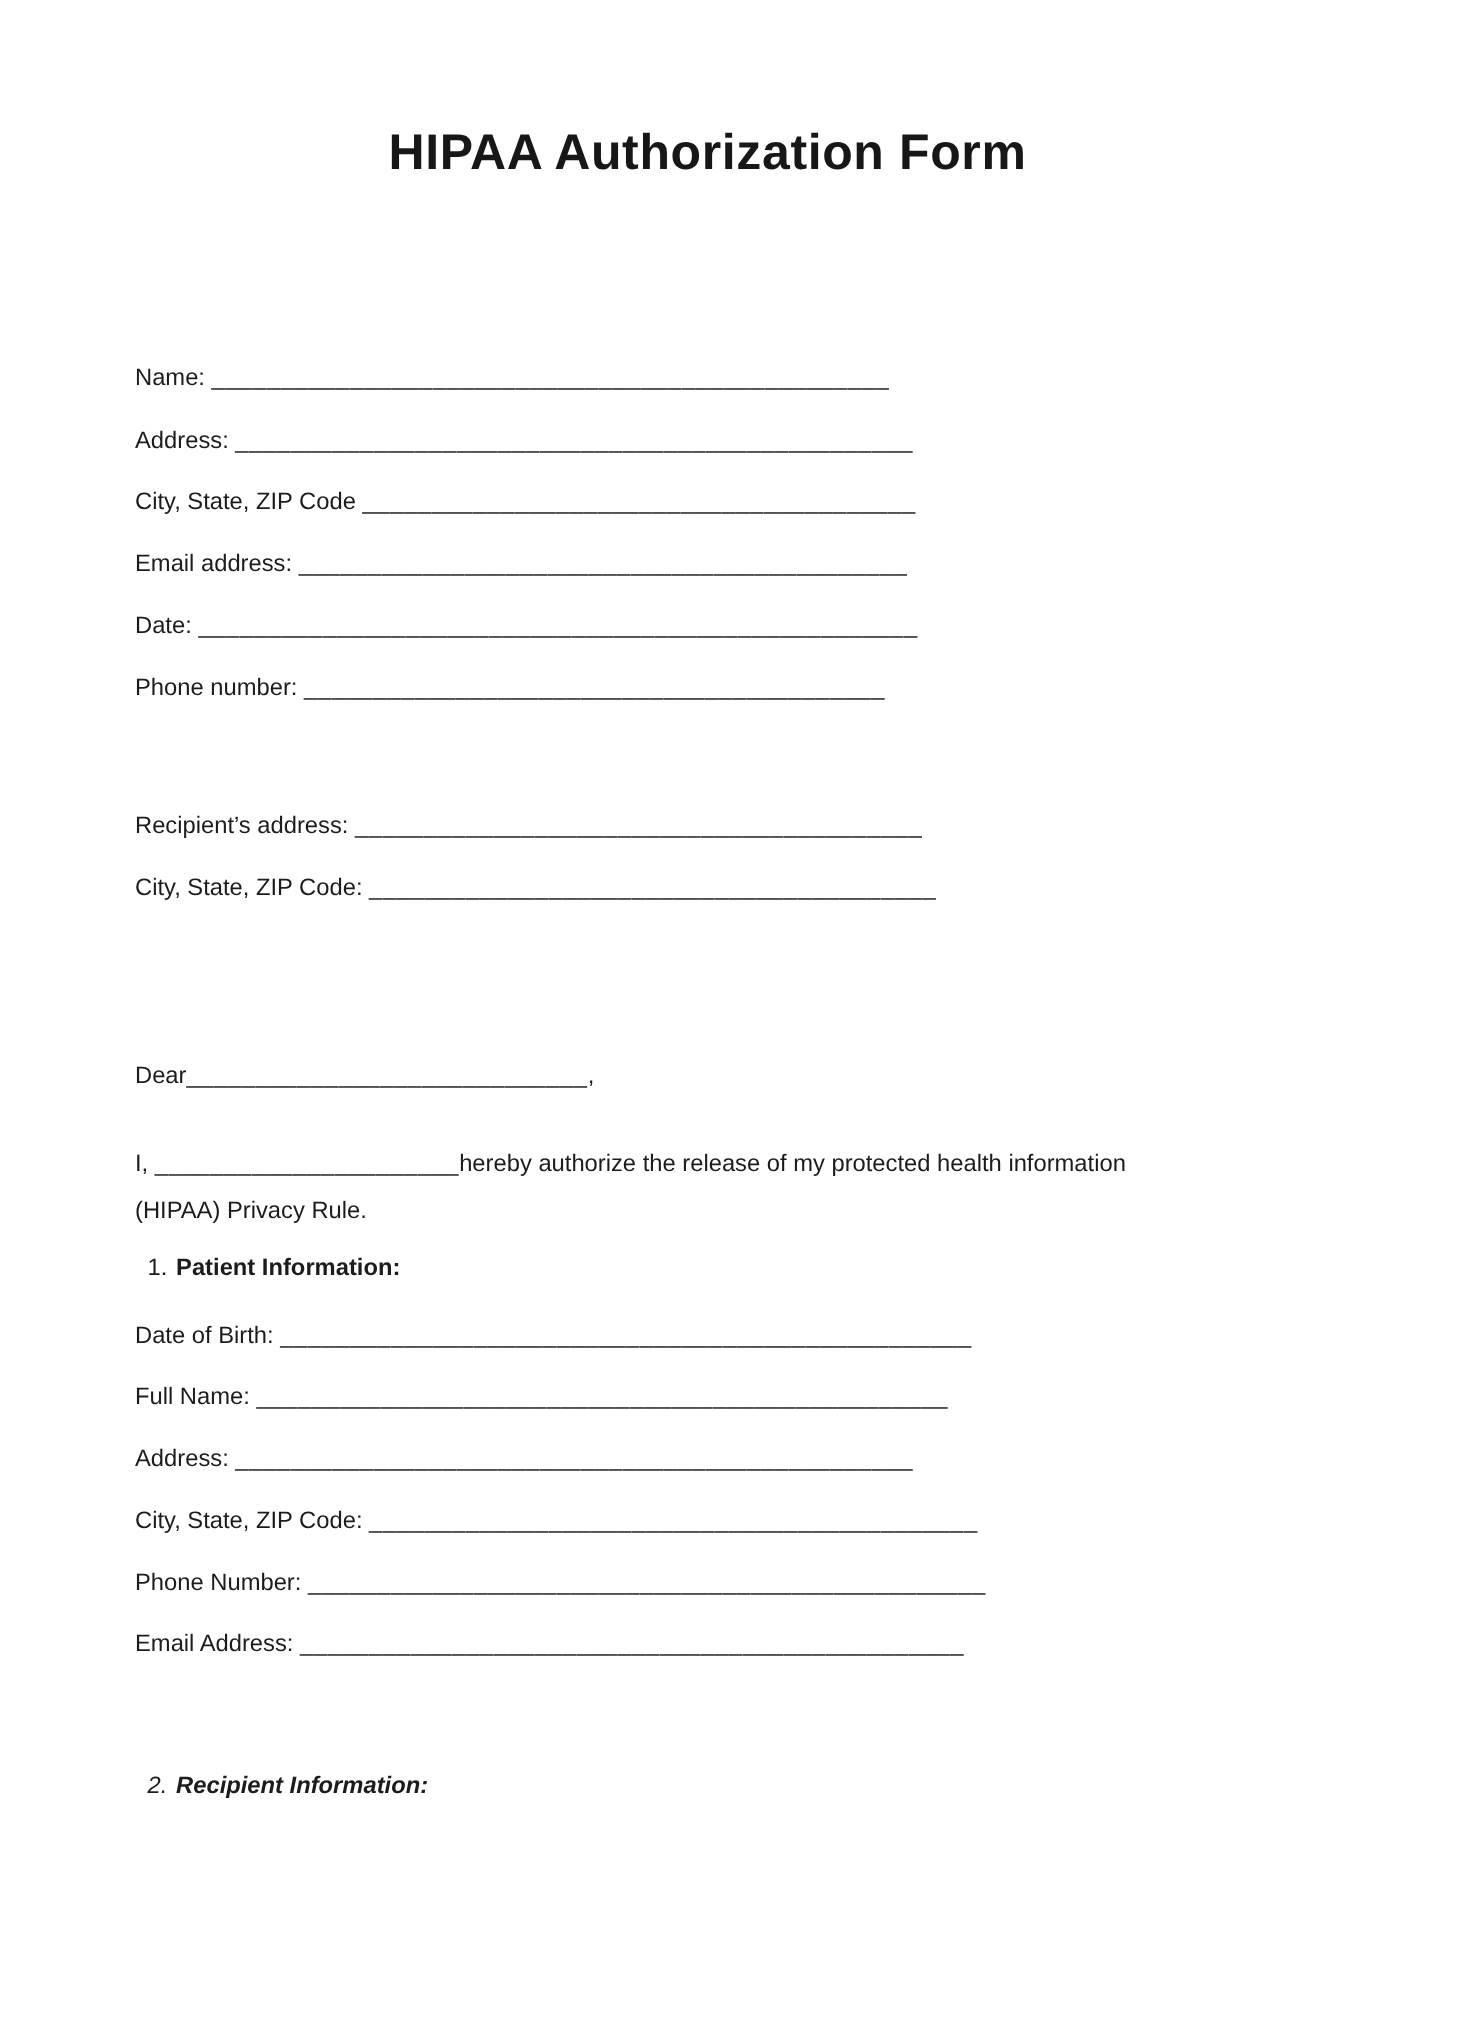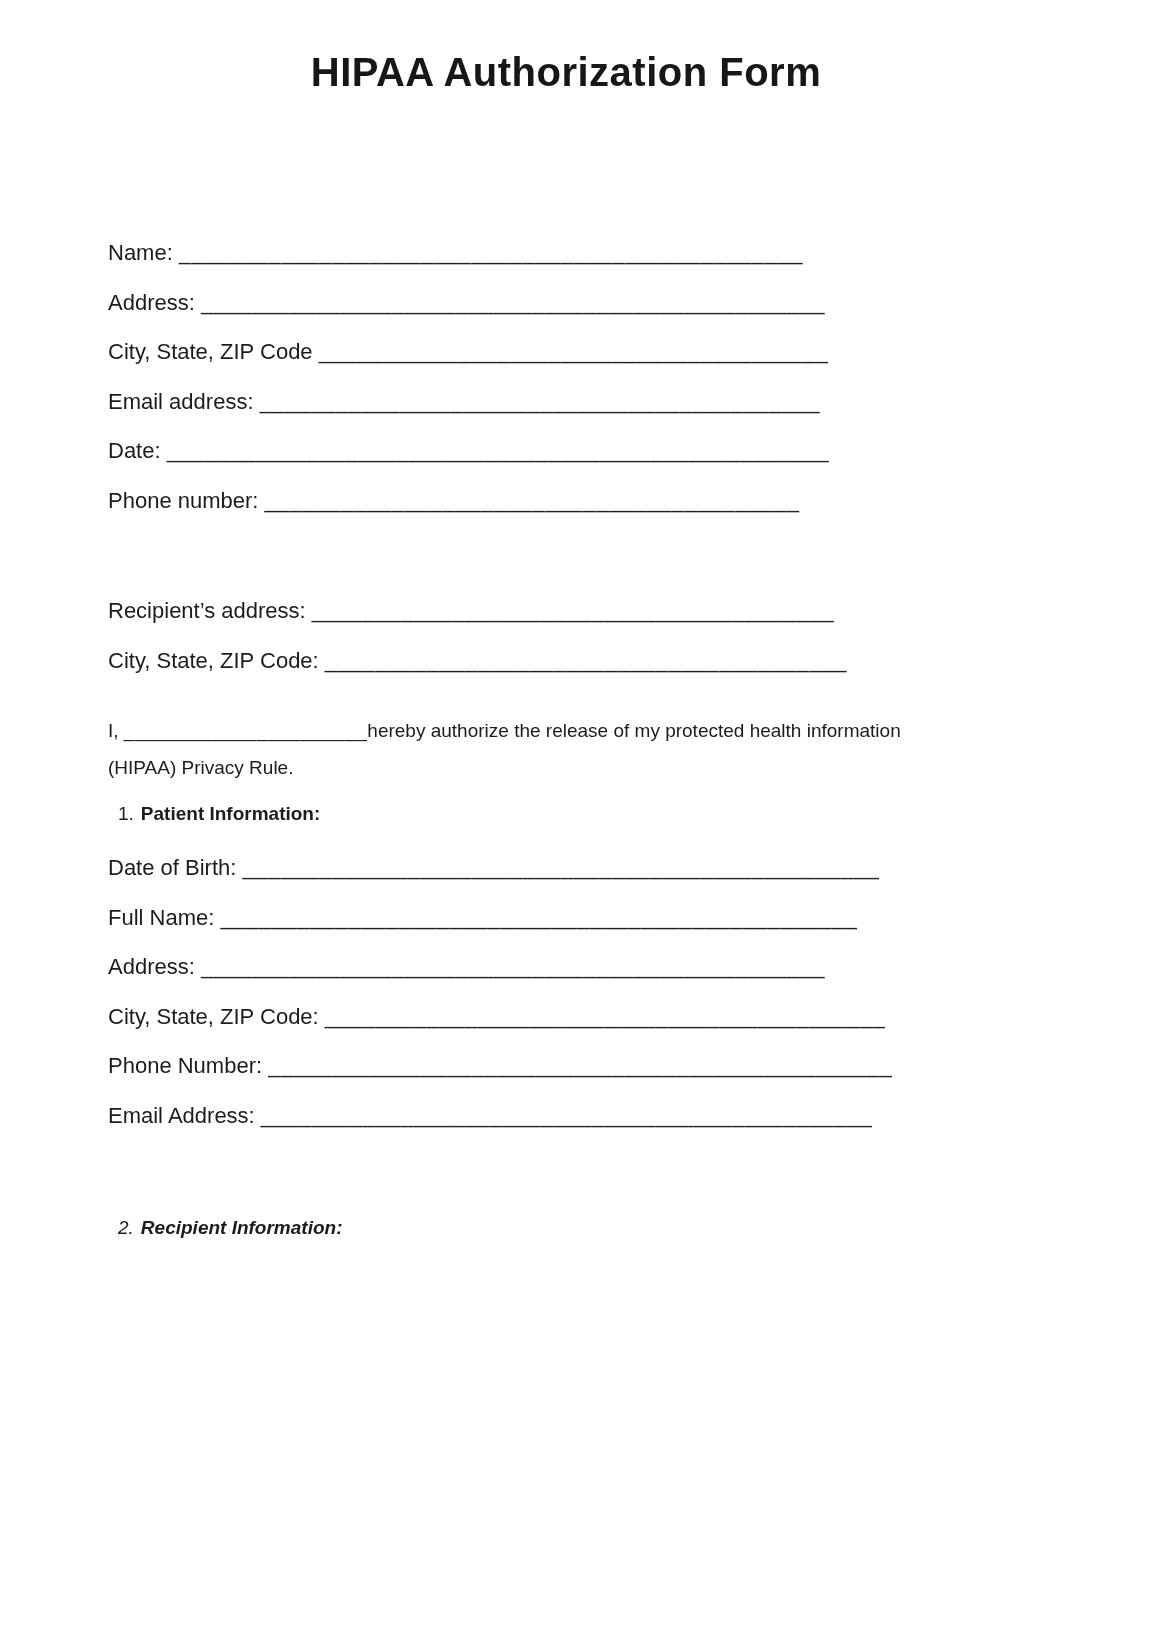--- a/index.html
+++ b/index.html
@@ -4,29 +4,29 @@
 <style>
   html, body { margin: 0; padding: 0; background: #ffffff; }
   body {
     width: 1176px; height: 1630px;
     font-family: "Liberation Sans", "DejaVu Sans", sans-serif;
     color: #1c1c1c;
     overflow: hidden;
   }
   .page { width: 1176px; height: 1630px; background: #ffffff; }
   .doc-title {
-    margin: 0; padding-top: 48px;
+    margin: 0; padding-top: 98px;
     width: 1132px;
     text-align: center;
     font-size: 40px; line-height: 48px; font-weight: bold;
     color: #171717;
     letter-spacing: 0.5px;
   }
   .content { padding-left: 108px; }
-  .field-row { line-height: 49.5px; white-space: nowrap; font-size: 22px; }
+  .field-row { line-height: 49.5px; white-space: nowrap; font-size: 19px; }
   .blank-line { letter-spacing: 0.5px; color: #222; }
   .contact-group   { margin-top: 132px; }
   .recipient-group { margin-top: 61px; }
   .salutation { margin-top: 101px; line-height: 49.5px; font-size: 19px; white-space: nowrap; }
   .auth-para { margin-top: 27px; }
   .auth-para .para-line { line-height: 37px; font-size: 19px; white-space: nowrap; }
   .section-heading { font-size: 19px; line-height: 30px; padding-left: 10px; white-space: nowrap; }
   .section-heading .section-number { font-weight: normal; margin-right: 7px; }
   .section-heading .section-title { font-weight: bold; }
   .heading-1 { margin-top: 13px; }
@@ -65,20 +65,23 @@
 
     <div class="recipient-group">
       <div class="field-row">
         <span>Recipient’s address: </span><span class="blank-line">_________________________________________</span>
       </div>
       <div class="field-row">
         <span>City, State, ZIP Code: </span><span class="blank-line">_________________________________________</span>
       </div>
     </div>
 
+    <div class="salutation">
+      <span>Dear</span><span class="blank-line">_____________________________</span><span>,</span>
+    </div>
 
     <div class="auth-para">
       <div class="para-line">
         <span>I, </span><span class="blank-line">______________________</span><span>hereby authorize the release of my protected health information</span>
       </div>
       <div class="para-line">(HIPAA) Privacy Rule.</div>
     </div>
 
     <div class="section-heading heading-1">
       <span class="section-number">1.</span><span class="section-title">Patient Information:</span>

